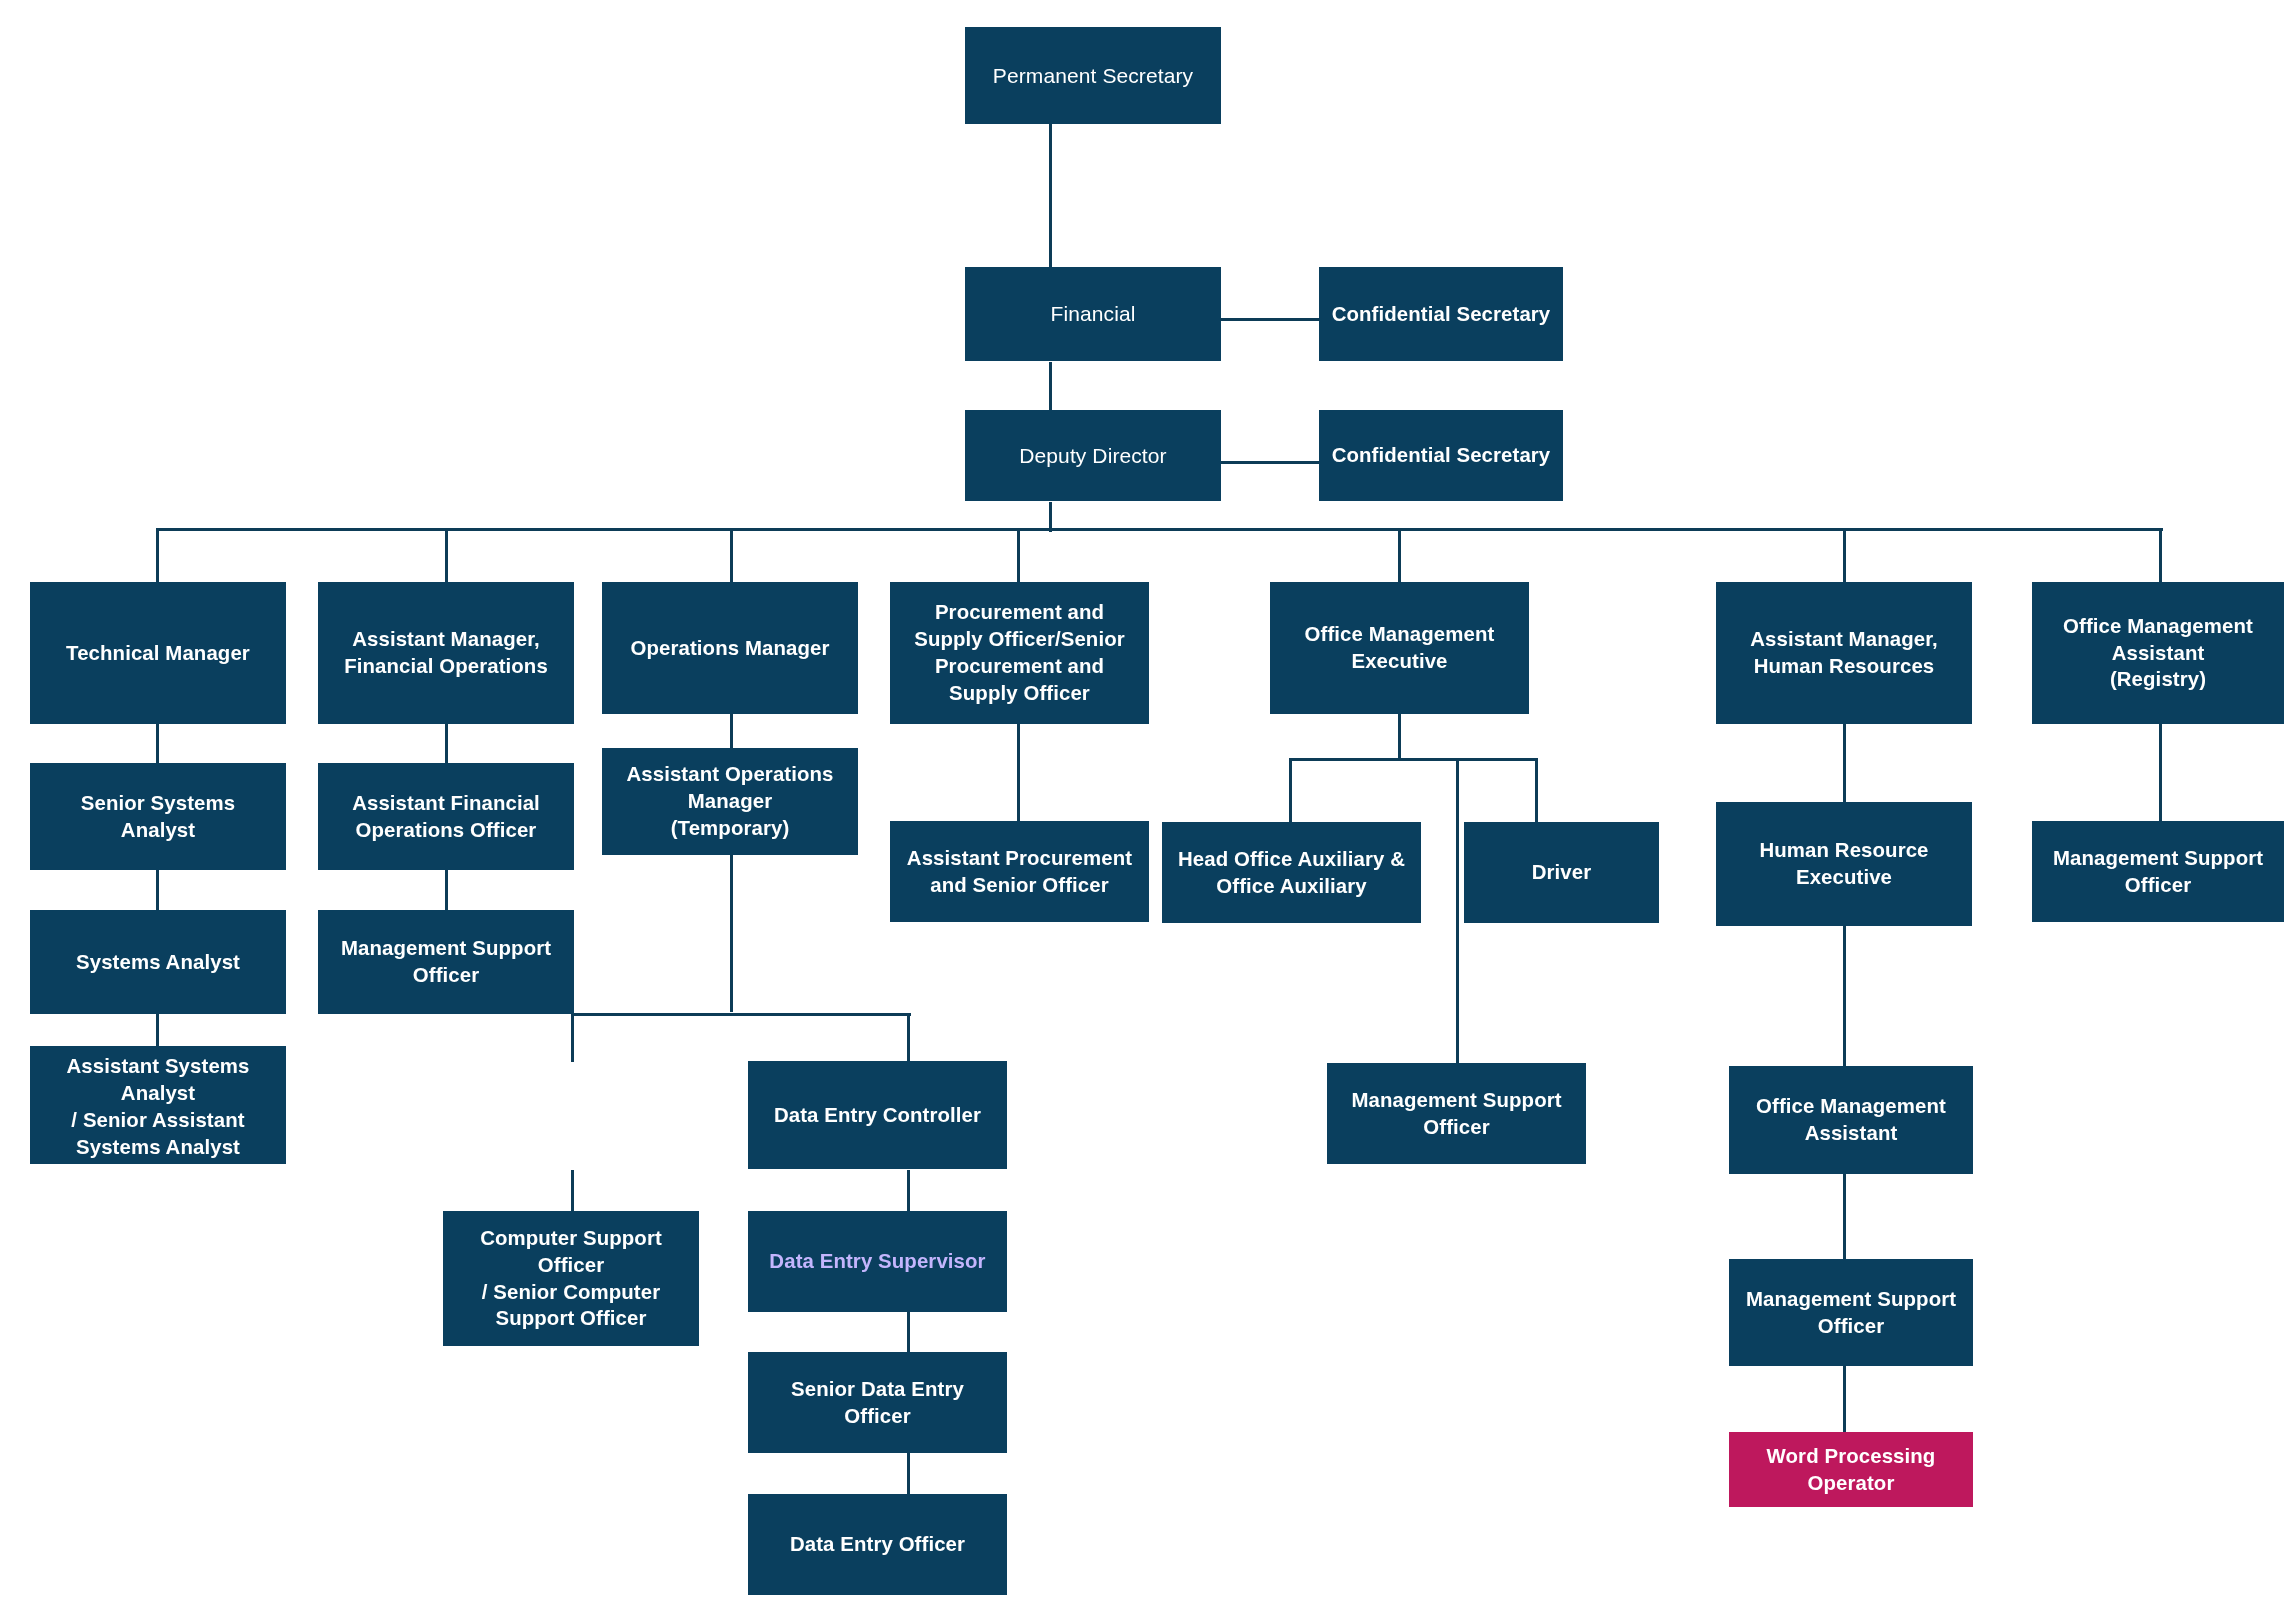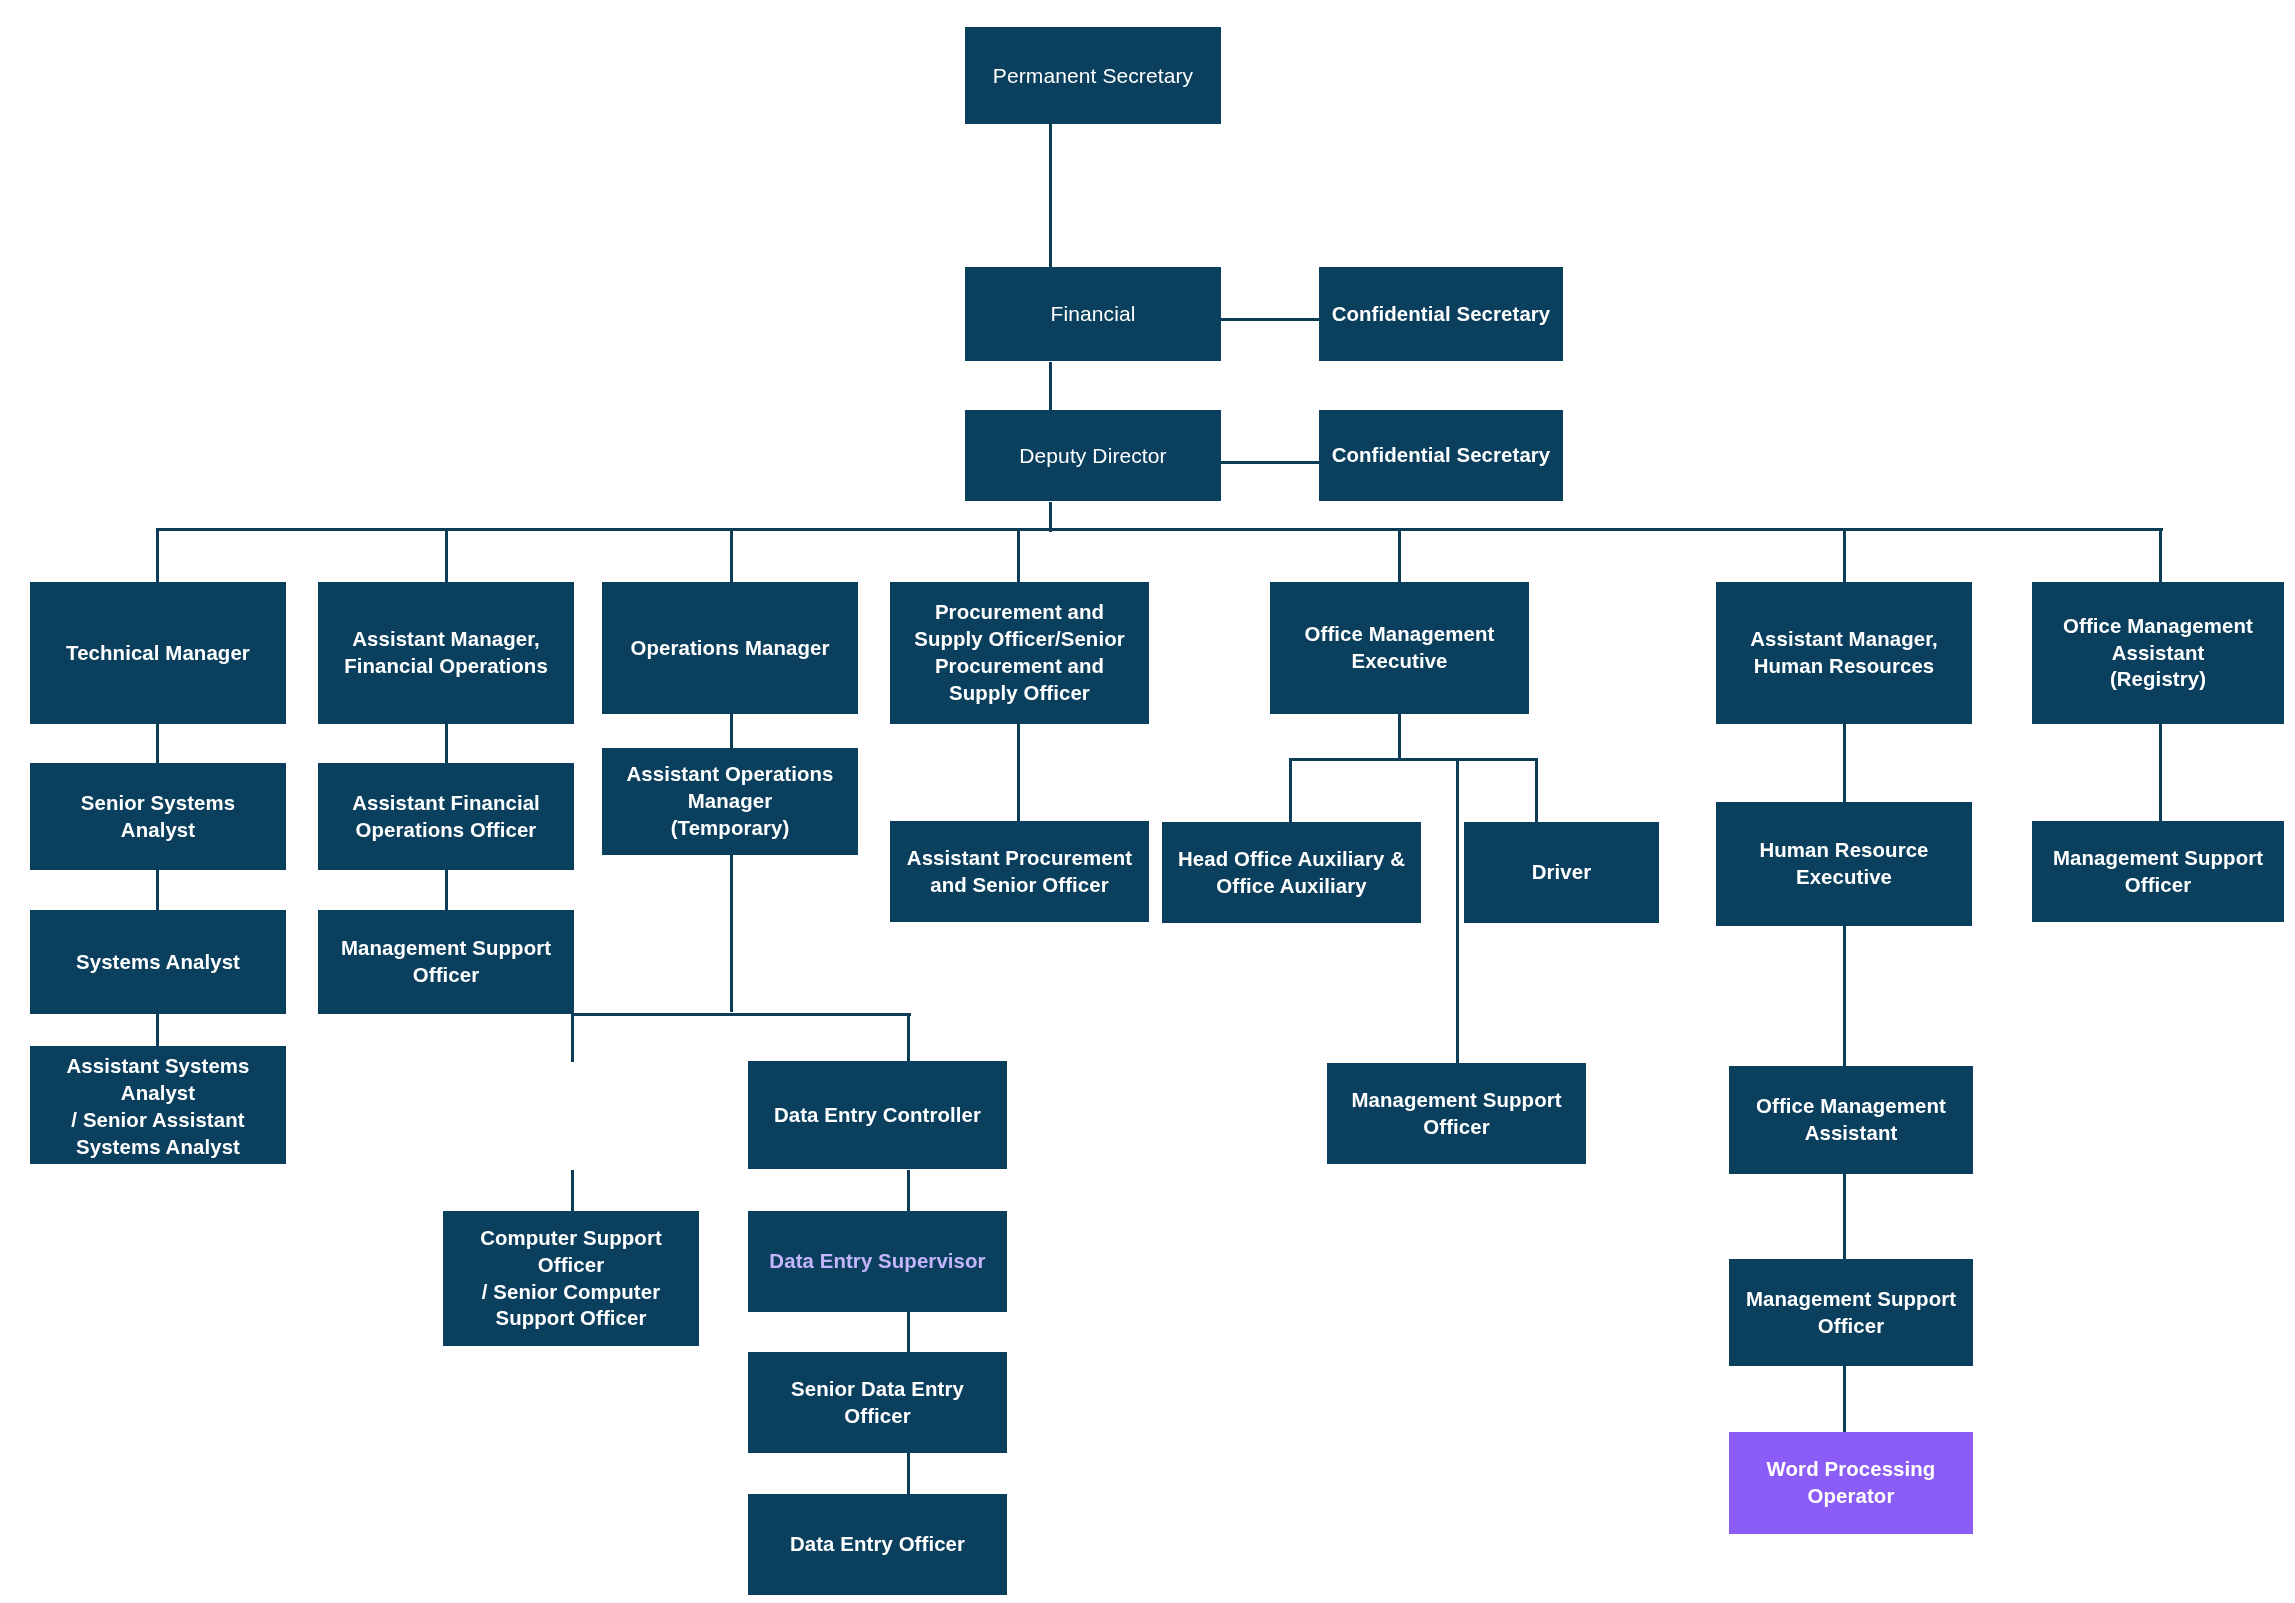--- a/index.html
+++ b/index.html
@@ -223,21 +223,21 @@
 Executive</span>
   </div>
   <div class="node" style="left: 1729px; top: 1066px; width: 244px; height: 108px; background: rgb(10, 63, 94); color: rgb(255, 255, 255);">
     <span class="label">Office Management
 Assistant</span>
   </div>
   <div class="node" style="left: 1729px; top: 1259px; width: 244px; height: 107px; background: rgb(10, 63, 94); color: rgb(255, 255, 255);">
     <span class="label">Management Support
 Officer</span>
   </div>
-  <div class="node" style="left: 1729px; top: 1432px; width: 244px; height: 102px; background: #8b5cf6; color: rgb(255, 255, 255);">
+  <div class="node" style="left: 1729px; top: 1432px; width: 244px; height: 75px; background: #be185d; color: rgb(255, 255, 255);">
     <span class="label">Word Processing
 Operator</span>
   </div>
 
   <div class="node" style="left: 2032px; top: 582px; width: 252px; height: 142px; background: rgb(10, 63, 94); color: rgb(255, 255, 255);">
     <span class="label">Office Management
 Assistant
 (Registry)</span>
   </div>
   <div class="node" style="left: 2032px; top: 821px; width: 252px; height: 101px; background: rgb(10, 63, 94); color: rgb(255, 255, 255);">

